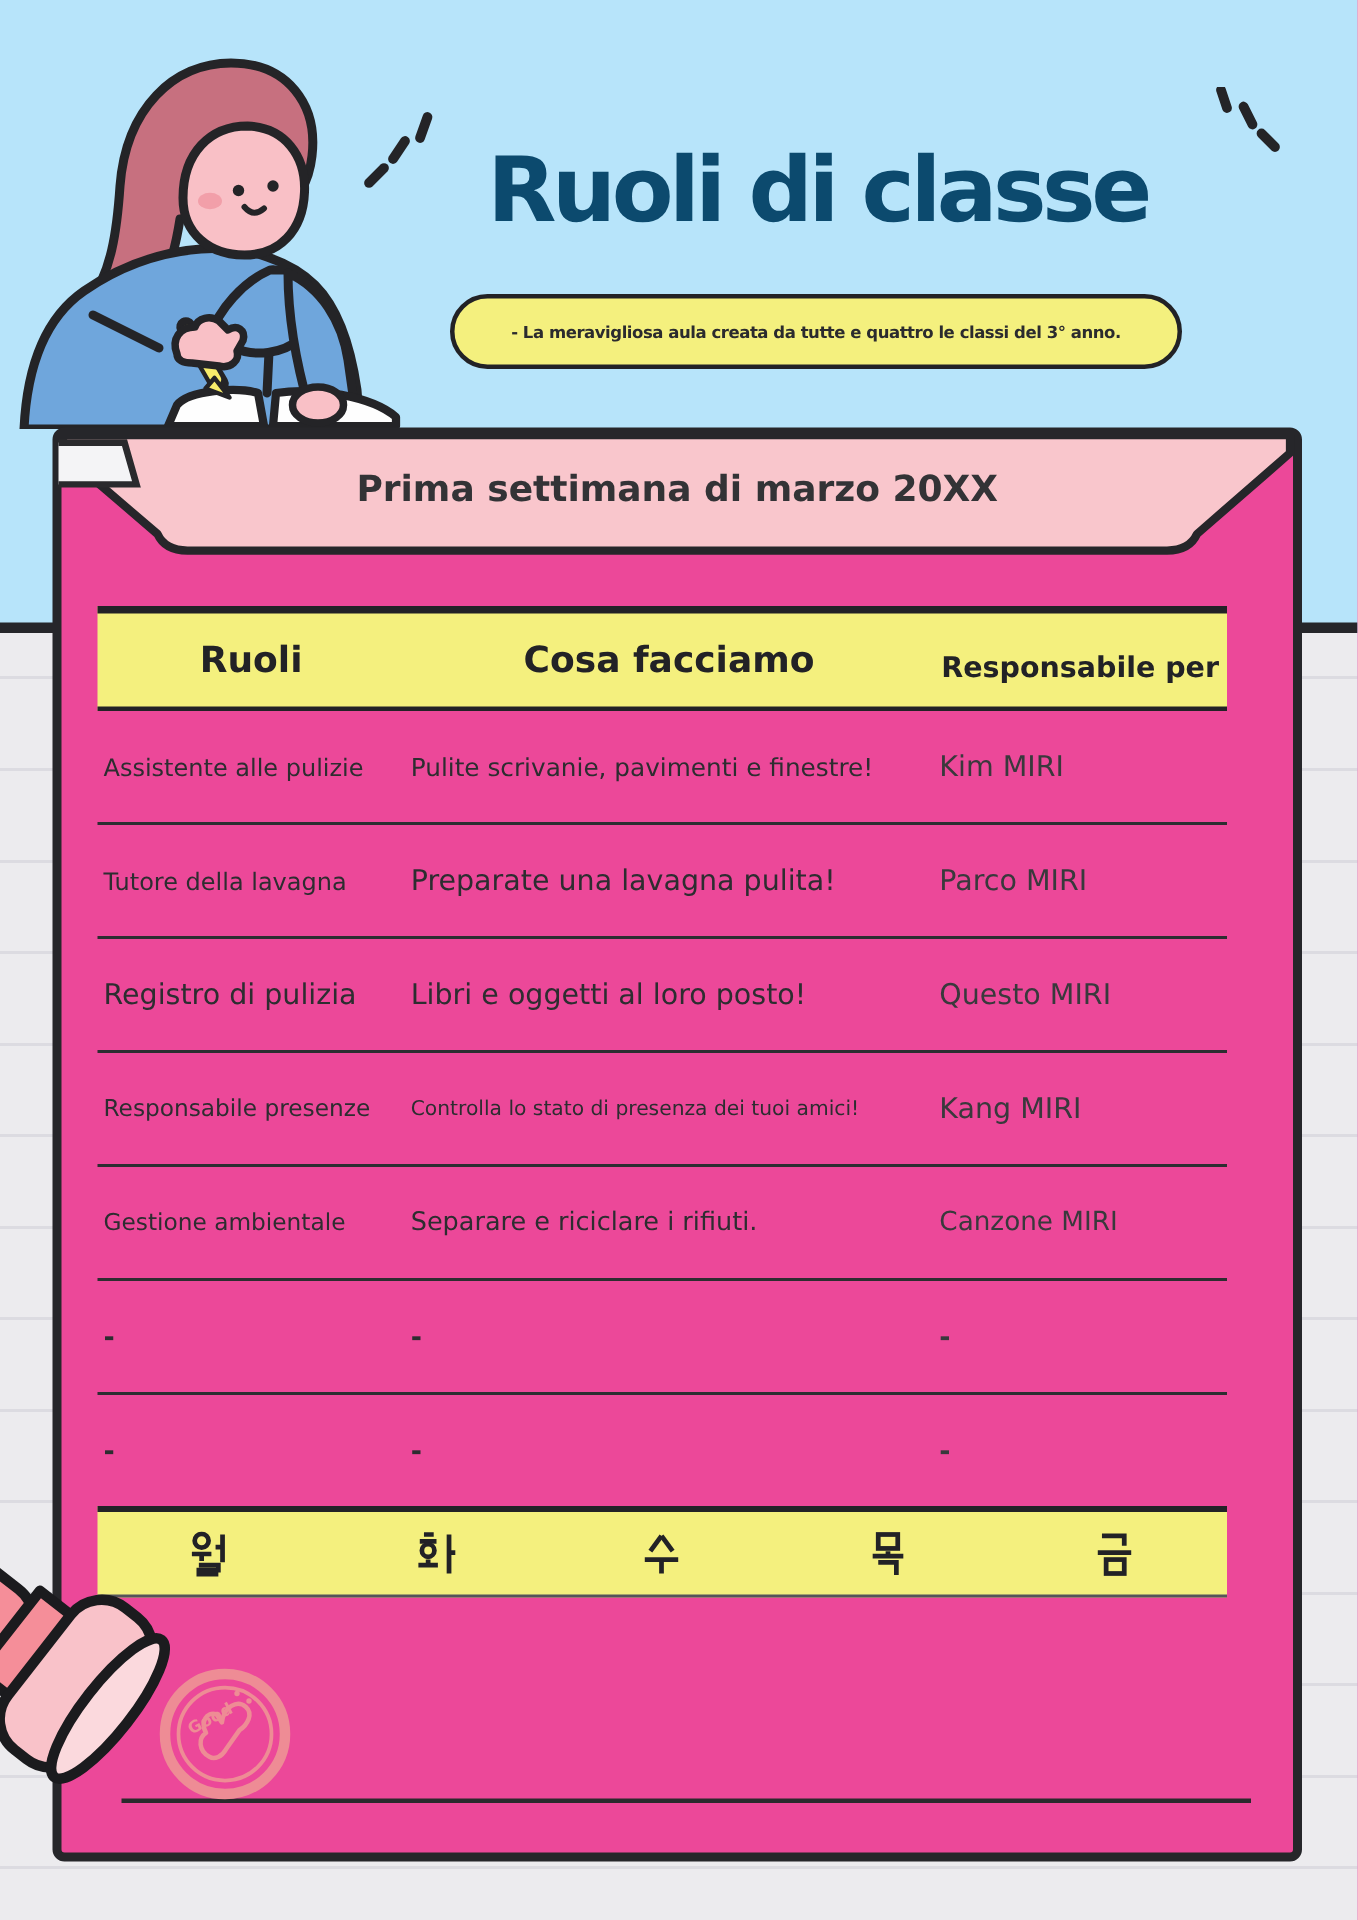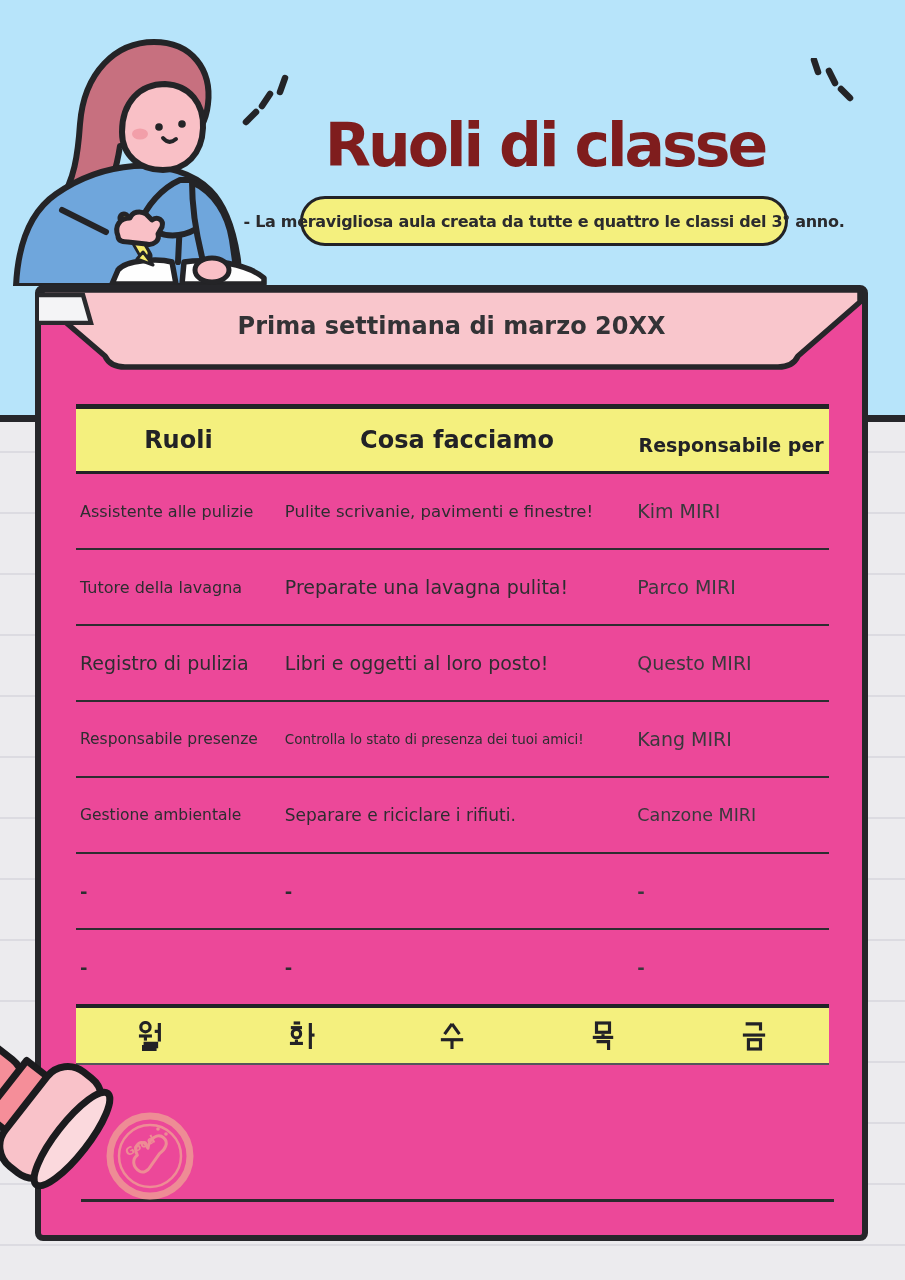--- a/index.html
+++ b/index.html
@@ -12,48 +12,48 @@
   .bg-lower{
     position:absolute; left:0; right:0; top:422px; bottom:0;
     background:repeating-linear-gradient(to bottom,#ECEBEE 0 29px,#DCDBE1 29px 31px,#ECEBEE 31px 61px);
   }
   .bg-blue{
     position:absolute; left:0; right:0; top:0; height:415px;
     background:#B7E4FA; border-bottom:7px solid #26262A;
   }
   
   .page-title{
-    position:absolute; left:250px; top:110px; width:590px; z-index:1;
+    position:absolute; left:250px; top:92px; width:590px; z-index:1;
     text-align:center; font-size:60px; font-weight:bold; letter-spacing:-3px;
-    color:#7f1d1d;
+    color:#0c4a6e;
   }
   .subtitle-pill{
     position:absolute; left:300px; top:196px; width:488px; height:50px; z-index:1;
     background:#F4F07E; border:3px solid #222226; border-radius:27px;
     display:flex; align-items:center; justify-content:center;
-    font-size:16px; font-weight:bold; color:#2b2b2e; letter-spacing:-0.3px;
+    font-size:11px; font-weight:bold; color:#2b2b2e; letter-spacing:-0.3px;
     box-sizing:border-box; white-space:nowrap;
   }
   .sparkle{position:absolute; z-index:1;}
   .sparkle-left{left:238px; top:70px;}
   .sparkle-right{left:798px; top:58px;}
   .girl{position:absolute; left:0; top:28px; z-index:1;}
   
   .card{
     position:absolute; left:35px; top:285px; width:833px; height:956px; z-index:2;
     background:#ec4899; border:6px solid #26262A; border-radius:8px; box-sizing:border-box;
   }
   .banner-svg{position:absolute; left:-1px; top:-1px;}
   .banner-title{
     position:absolute; left:0; top:10px; width:100%; text-align:center;
     font-size:24px; font-weight:bold; color:#333336; line-height:50px;
   }
   .desk-paper{position:absolute; left:-2px; top:0;}
   
-  .roles-table{position:absolute; left:35px; top:113px; width:753px;}
+  .roles-table{position:absolute; left:24px; top:113px; width:753px;}
   .thead{
     display:grid; grid-template-columns:27.2% 46.8% 26%;
     background:#F4F07E; border-top:5px solid #222226; border-bottom:3px solid #222226;
     height:62px; align-items:center; text-align:center; font-weight:bold; color:#222226;
   }
   .thead .c0,.thead .c1{font-size:24px;}
   .thead .c2{font-size:19px;margin-top:10px;}
   .trow{
     display:grid; grid-template-columns:27.2% 46.8% 26%;
     height:74px; align-items:center; 

